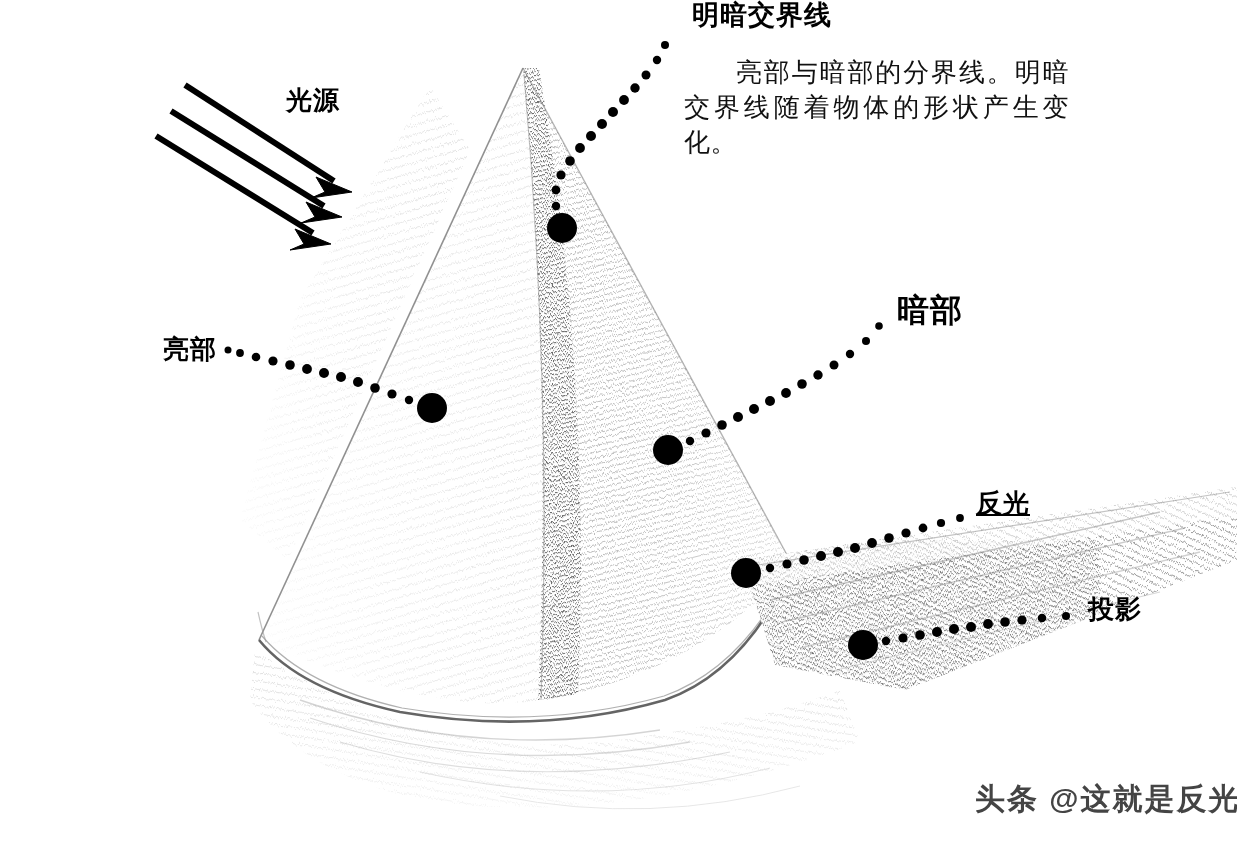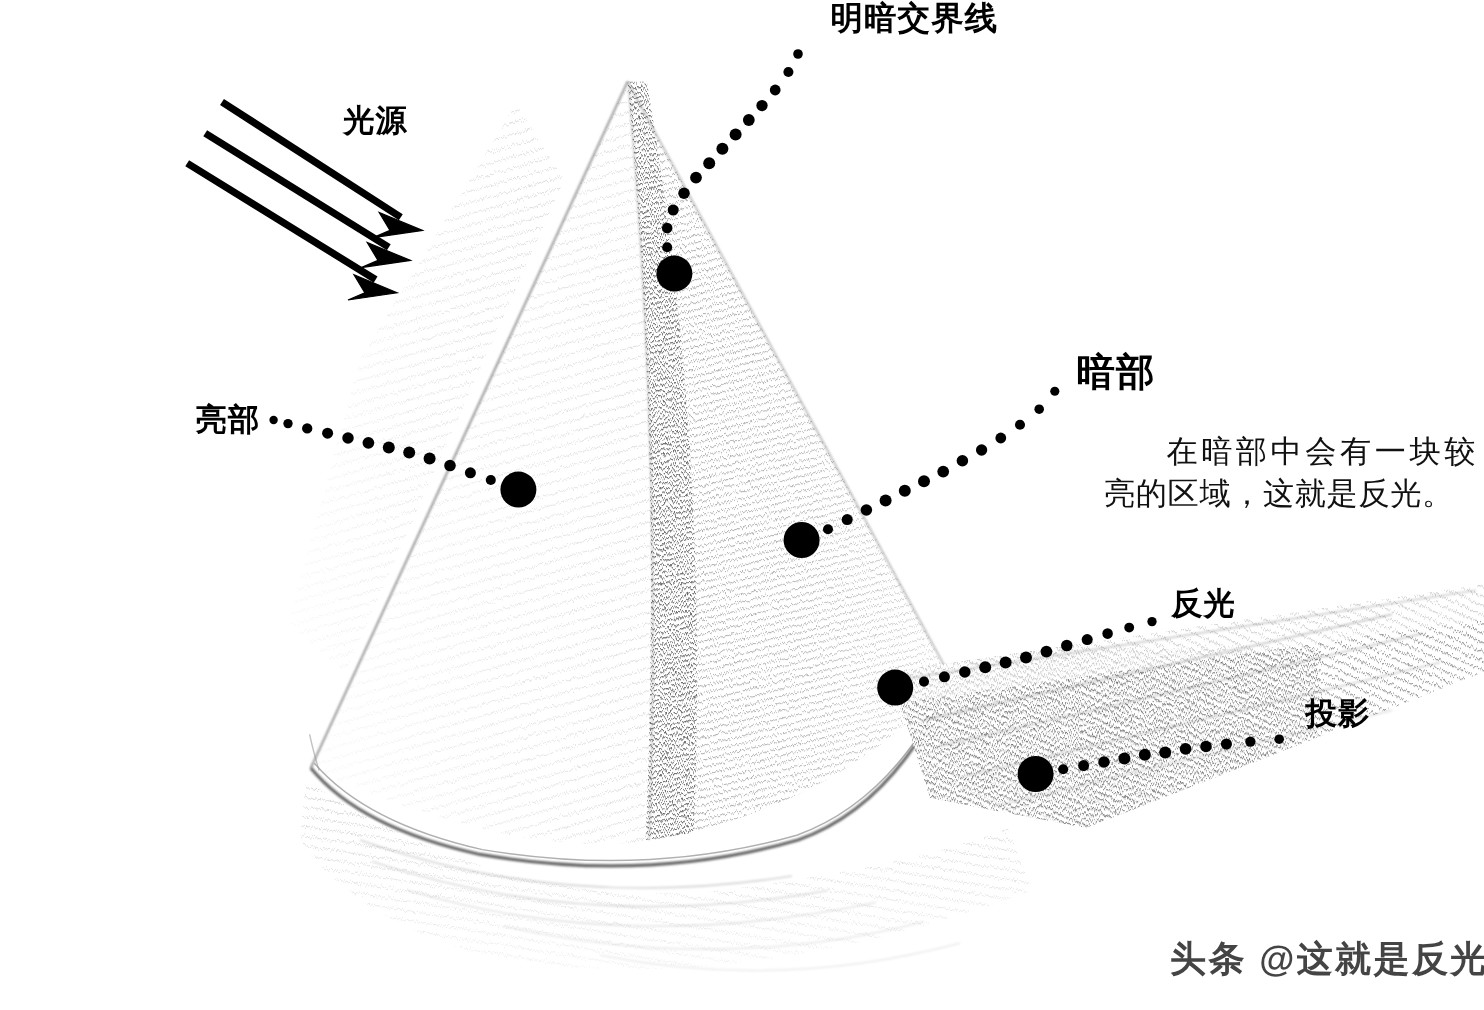--- a/index.html
+++ b/index.html
@@ -17,22 +17,22 @@
     font-weight:700;
     color:#000000;
     white-space:nowrap;
     letter-spacing:1px;
     line-height:1;
   }
   .label.lbl-mingan{font-size:27px;left:664px;top:2px;margin-left:28px;}
   .label.lbl-guangyuan{font-size:26px;left:286px;top:88px;}
   .label.lbl-liangbu{font-size:26px;left:163px;top:337px;}
   .label.lbl-anbu{font-size:32px;left:897px;top:294px;}
-  .label.lbl-fanguang{font-size:26px;left:976px;top:491px;}
-  .label.lbl-touying{font-size:26px;left:1088px;top:582px;}
+  .label.lbl-fanguang{font-size:26px;left:976px;top:491px;text-decoration:underline;}
+  .label.lbl-touying{font-size:26px;left:1088px;top:597px;}
 
   .para{
     position:absolute;
     font-family:"Liberation Serif","DejaVu Serif",serif;
     font-weight:400;
     color:#111111;
     line-height:1.34;
     letter-spacing:0.5px;
     text-align:justify;
   }
@@ -297,17 +297,17 @@
     </g>
   </svg>
 
   <div class="label lbl-mingan">明暗交界线</div>
   <div class="label lbl-guangyuan">光源</div>
   <div class="label lbl-liangbu">亮部</div>
   <div class="label lbl-anbu">暗部</div>
   <div class="label lbl-fanguang">反光</div>
   <div class="label lbl-touying">投影</div>
 
-  <div class="para p-anbu">在暗部中会有一块较亮的区域，这就是反光。</div>
+  <div class="para p-mingan">亮部与暗部的分界线。明暗交界线随着物体的形状产生变化。</div>
 
   <div class="watermark">头条 @这就是反光</div>
 
 </div>
 
 </body></html>

